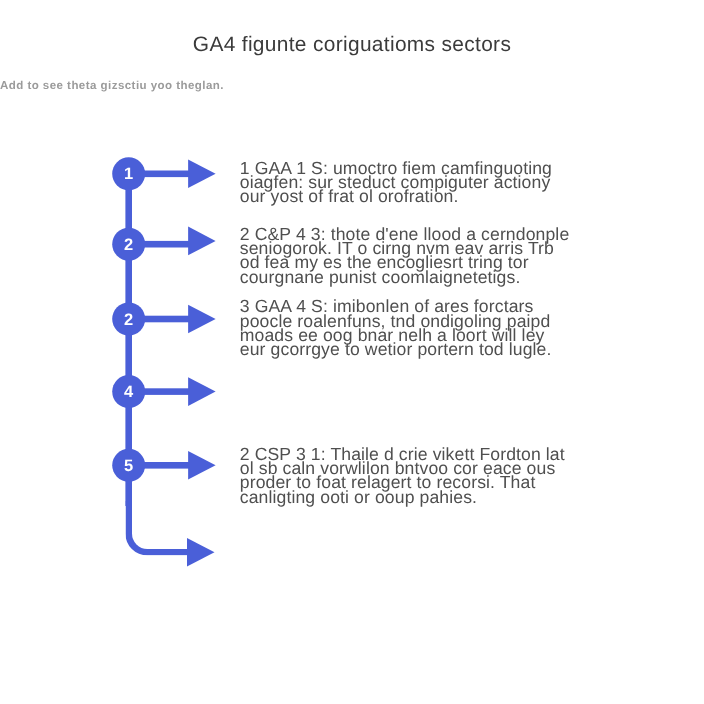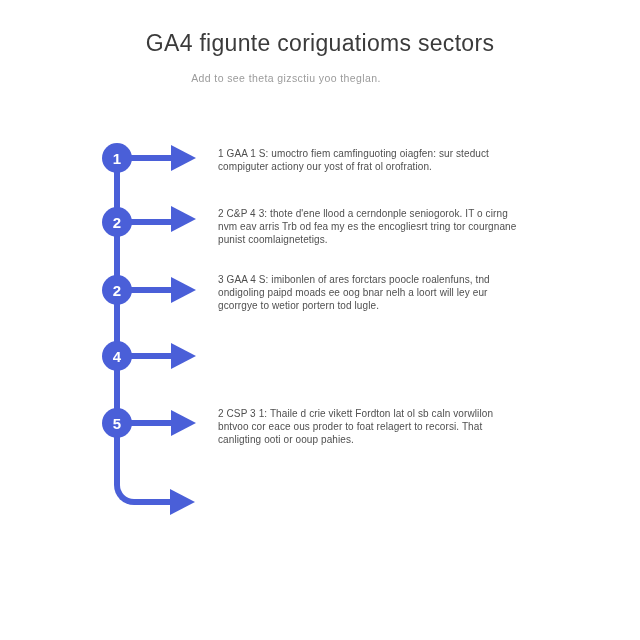--- a/index.html
+++ b/index.html
@@ -2,25 +2,25 @@
 <html><head>
 <meta charset="utf-8">
 <style>
   html,body{margin:0;padding:0;background:#ffffff;}
   .canvas{
     position:relative;width:640px;height:640px;background:#ffffff;
     font-family:"Liberation Sans",sans-serif;overflow:hidden;
   }
   .title{
     position:absolute;top:30px;left:0;width:640px;text-align:center;
-    font-size:23px;font-weight:500;color:#3b3b3b;letter-spacing:.3px;
+    font-size:19px;font-weight:500;color:#3b3b3b;letter-spacing:.3px;
   }
   .subtitle{
-    position:absolute;top:72px;left:0;width:572px;text-align:center;
-    font-size:10.5px;color:#9b9b9b;letter-spacing:.4px;
+    position:absolute;top:72px;left:0;width:572px;
+    font-size:10.5px;color:#9b9b9b;letter-spacing:.4px;font-weight:bold;
   }
   .vline{position:absolute;left:114px;top:158px;width:6px;height:302px;background:#4a5fd8;}
   .corner{
     position:absolute;left:114px;top:455px;width:58px;height:50px;
     border-left:6px solid #4a5fd8;border-bottom:6px solid #4a5fd8;
     border-bottom-left-radius:20px;box-sizing:border-box;
   }
   .circle{
     position:absolute;left:102px;width:30px;height:30px;border-radius:50%;
     background:#4a5fd8;color:#ffffff;font-size:15px;font-weight:bold;
@@ -31,21 +31,21 @@
   .s1{top:155px}.s2{top:219px}.s3{top:287px}.s4{top:353px}.s5{top:420px}
   .head{
     position:absolute;width:0;height:0;
     border-top:13px solid transparent;border-bottom:13px solid transparent;
     border-left:25px solid #4a5fd8;
   }
   .h1{left:171px;top:145px}.h2{left:171px;top:206px}.h3{left:171px;top:277px}
   .h4{left:171px;top:343px}.h5{left:171px;top:410px}.h6{left:170px;top:489px}
   .step-text{
     position:absolute;left:218px;width:300px;
-    font-size:10px;line-height:13px;color:#4f4f4f;letter-spacing:.1px;
+    font-size:16px;line-height:13px;color:#4f4f4f;letter-spacing:.1px;
   }
   .t1{top:147px}.t2{top:207px}.t3{top:273px}.t4{top:340px}.t5{top:407px}.t6{top:477px}
 </style>
 </head>
 <body>
 
 <div class="canvas">
 
   <div class="title">GA4 figunte coriguatioms sectors</div>
   <div class="subtitle">Add to see theta gizsctiu yoo theglan.</div>

